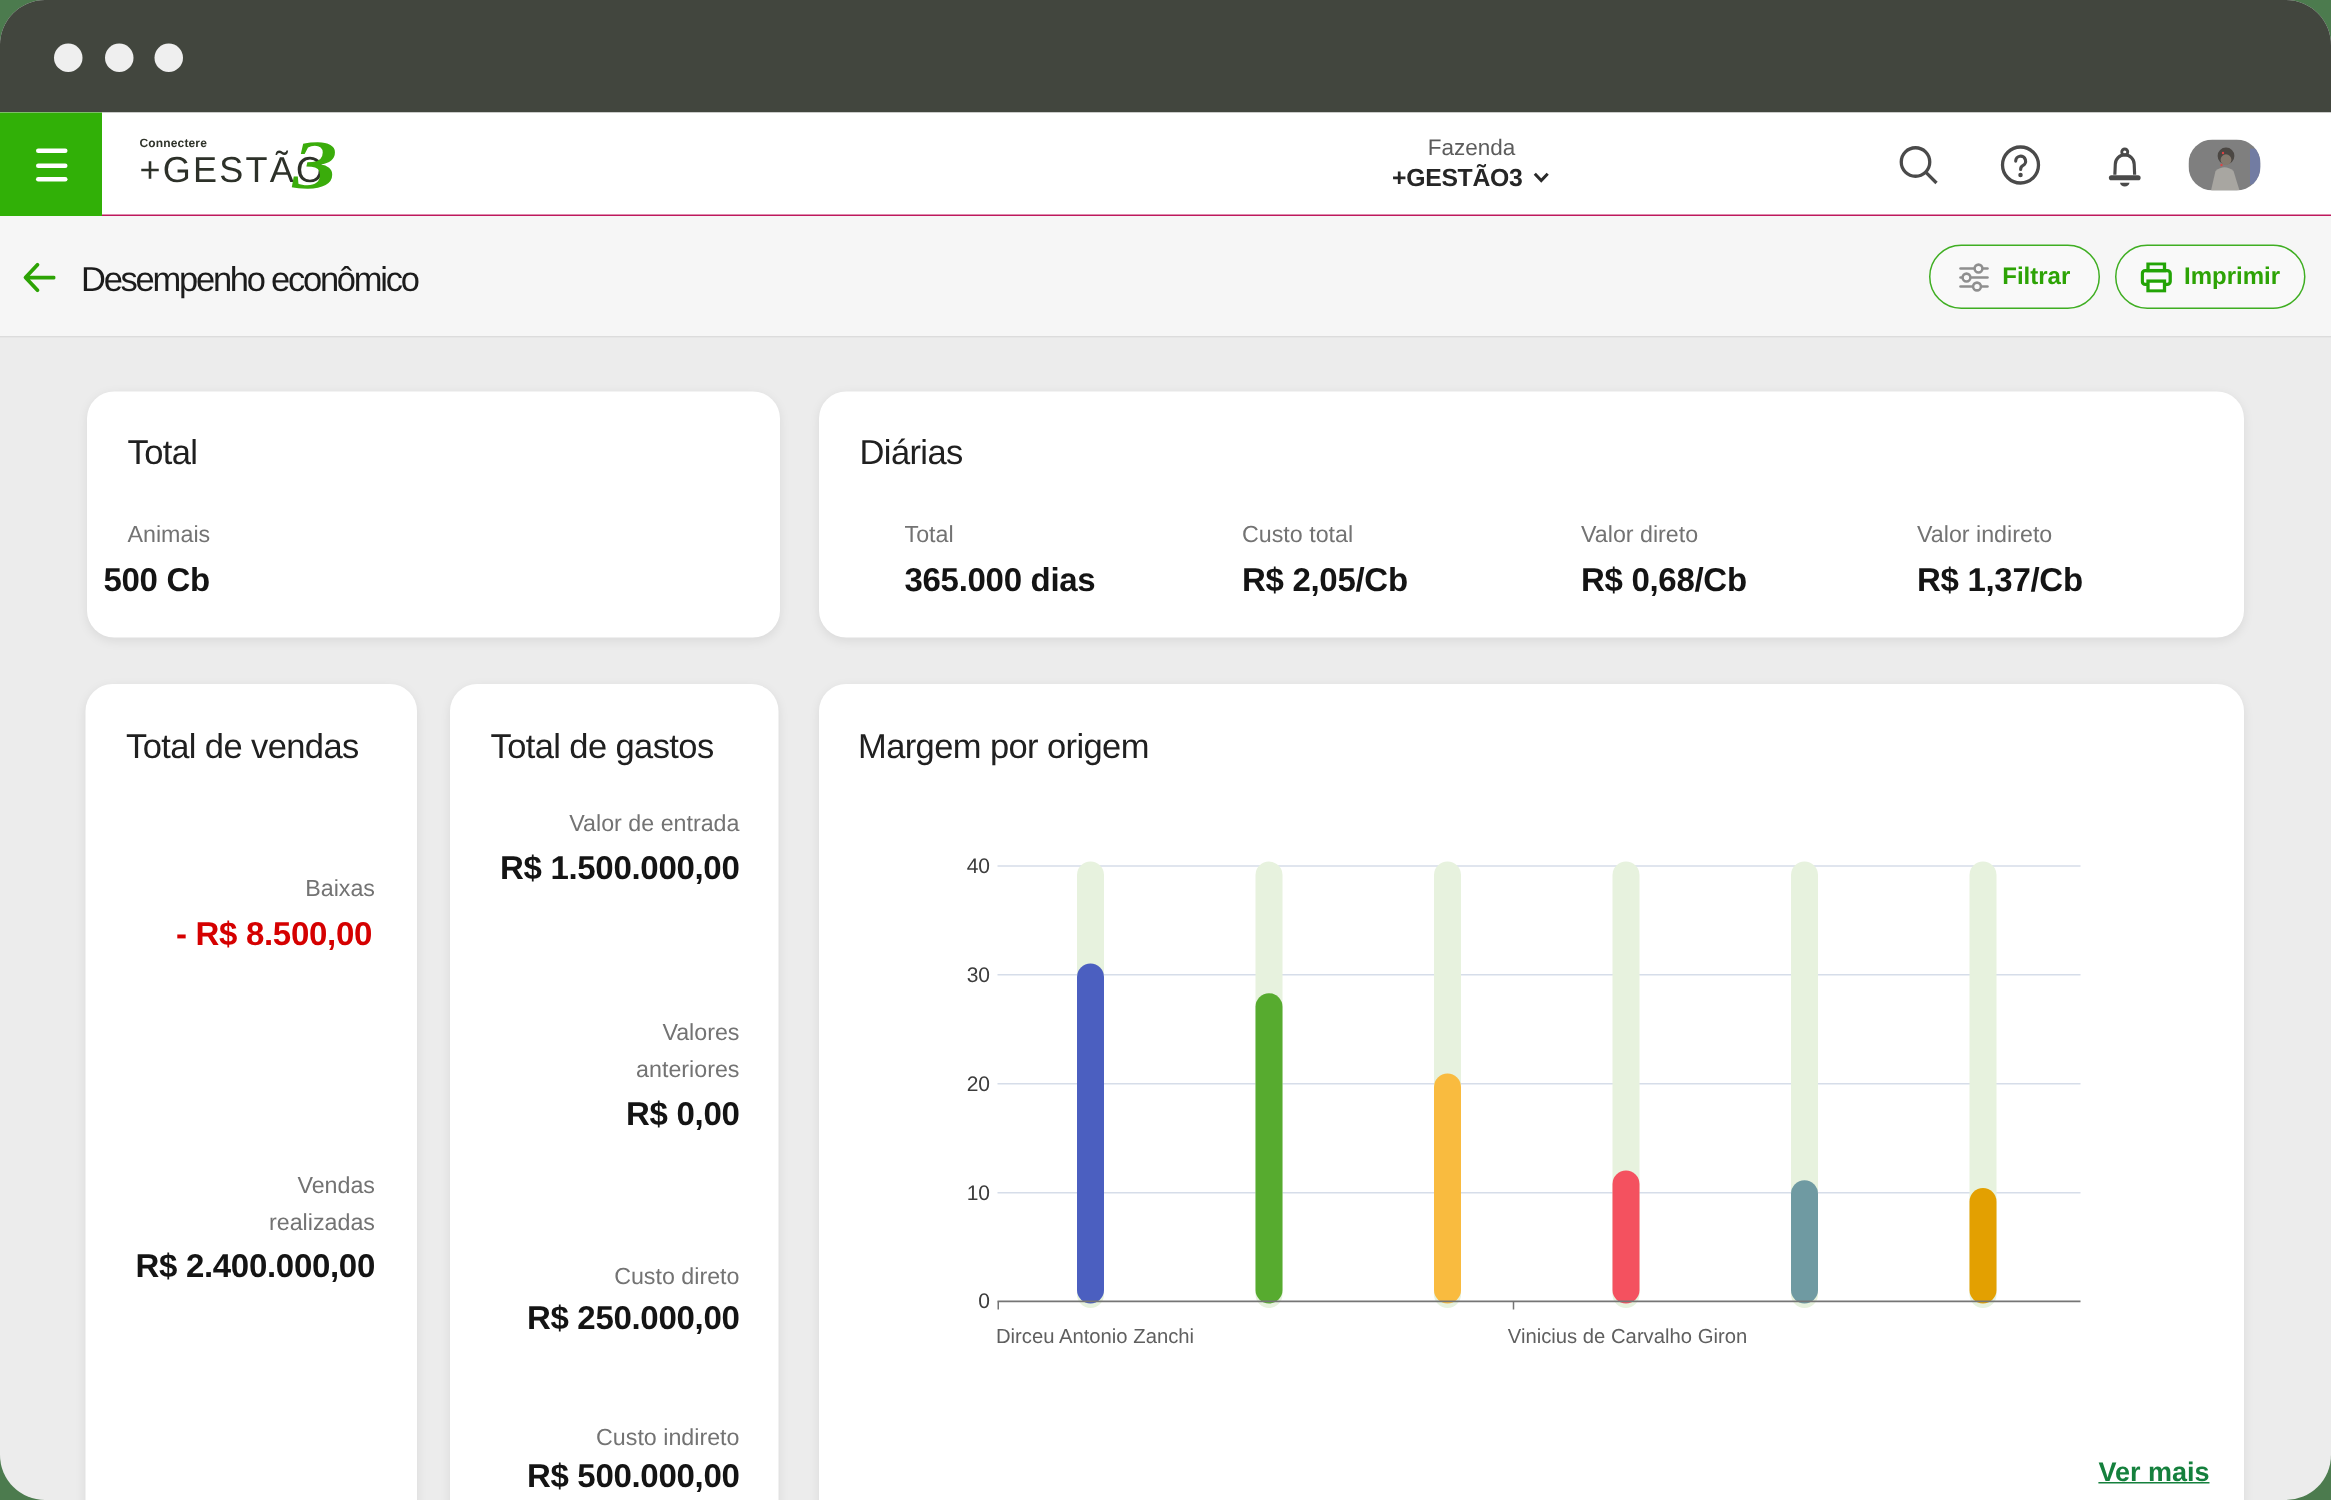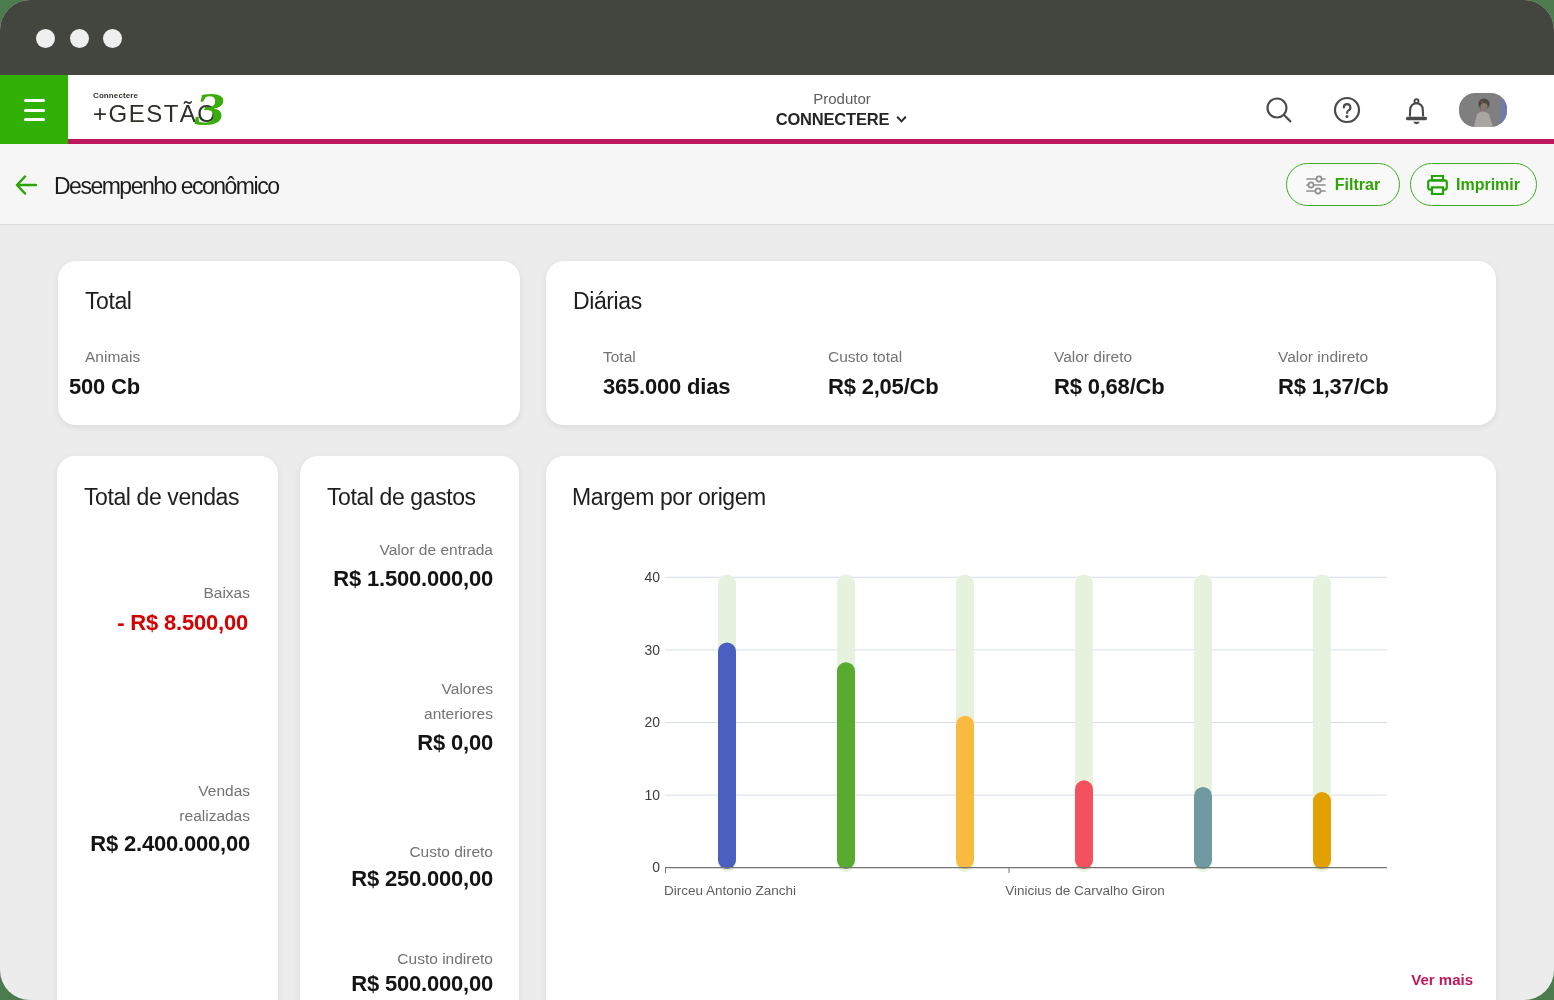--- a/index.html
+++ b/index.html
@@ -7,21 +7,21 @@
   body { font-family:"Liberation Sans", sans-serif; background:#4c7b4e; }
   .screen { position:absolute; left:0; top:0; width:1554px; height:1000px;
             border-radius:30px; overflow:hidden; background:#ececec; }
   .abs { position:absolute; }
 
   
   .titlebar { position:absolute; left:0; top:0; width:1554px; height:75px; background:#42463e; }
   .dot { position:absolute; top:28.5px; width:19px; height:19px; border-radius:50%; background:#efefef; }
 
   
-  .header { position:absolute; left:0; top:75px; width:1554px; height:69px; background:#ffffff; border-bottom:5px solid #be185d; }
+  .header { position:absolute; left:0; top:75px; width:1554px; height:69px; background:#ffffff; border-bottom:1px solid #be185d; }
   .burger { position:absolute; left:0; top:0; width:68px; height:69px; background:#31b007; }
   .burger i { position:absolute; left:24px; width:21px; height:3px; background:#fff; border-radius:2px; }
 
   .logo { position:absolute; left:93px; top:16px; width:140px; }
   .logo .conn { font-size:8px; font-weight:bold; color:#30342b; letter-spacing:0.1px; }
   .logo .main { font-size:24px; color:#2d3129; letter-spacing:1.5px; font-weight:500; margin-top:0; }
   .logo .three { position:absolute; left:102px; top:-7px; font-family:"Liberation Serif", serif;
                  font-style:italic; font-weight:bold; font-size:46px; color:#3aac0b; line-height:1;
                  transform:scaleX(1.3); transform-origin:left top; margin-top:3px; }
 
@@ -42,21 +42,21 @@
 
   
   .card { position:absolute; background:#fff; border-radius:18px;
           box-shadow:0 2px 7px rgba(0,0,0,0.08); }
   .ctitle { position:absolute; font-size:23px; letter-spacing:-0.4px; color:#202020; }
   .lab15 { position:absolute; font-size:15.5px; color:#737373; line-height:25px; }
   .val22 { position:absolute; font-size:22px; letter-spacing:-0.2px; font-weight:bold; color:#141414; }
   .tr { text-align:right; }
 
   .vermais { position:absolute; left:1378px; top:971px; width:95px; text-align:right;
-             font-size:15px; font-weight:bold; color:#be185d; }
+             font-size:18px; font-weight:bold; color:#15803d; text-decoration:underline; }
 </style>
 </head>
 <body>
 <div class="screen">
 
   <div class="titlebar">
     <div class="dot" style="left:36px;"></div>
     <div class="dot" style="left:70px;"></div>
     <div class="dot" style="left:103px;"></div>
   </div>
@@ -66,23 +66,23 @@
       <i style="top:24px;"></i>
         <i style="top:33.5px;"></i>
         <i style="top:43px;"></i>
     </div>
     <div class="logo">
       <div class="conn">Connectere</div>
       <div class="main">+GESTÃO</div>
       <div class="three">3</div>
     </div>
 
-    <div class="navgrp" style="left:762px; width:160px;">
-      <div class="lab">Produtor</div>
-      <div class="val">CONNECTERE<svg class="chev" viewBox="0 0 13 12">
+    <div class="navgrp" style="left:901px; width:160px;">
+      <div class="lab">Fazenda</div>
+      <div class="val">+GESTÃO3<svg class="chev" viewBox="0 0 13 12">
             <path d="M2.2 3.8 L6.5 8.4 L10.8 3.8" fill="none" stroke="#2a2a2a" stroke-width="2"></path>
           </svg></div>
     </div>
 
     <svg class="hicon" style="left:1264px;" width="30" height="30" viewBox="0 0 30 30">
       <circle cx="13" cy="12" r="9.5" fill="none" stroke="#4a4a4a" stroke-width="2.2"></circle>
       <line x1="19.8" y1="18.8" x2="27" y2="26" stroke="#4a4a4a" stroke-width="2.2"></line>
     </svg>
 
     <svg class="hicon" style="left:1333px;" width="28" height="28" viewBox="0 0 28 28">

